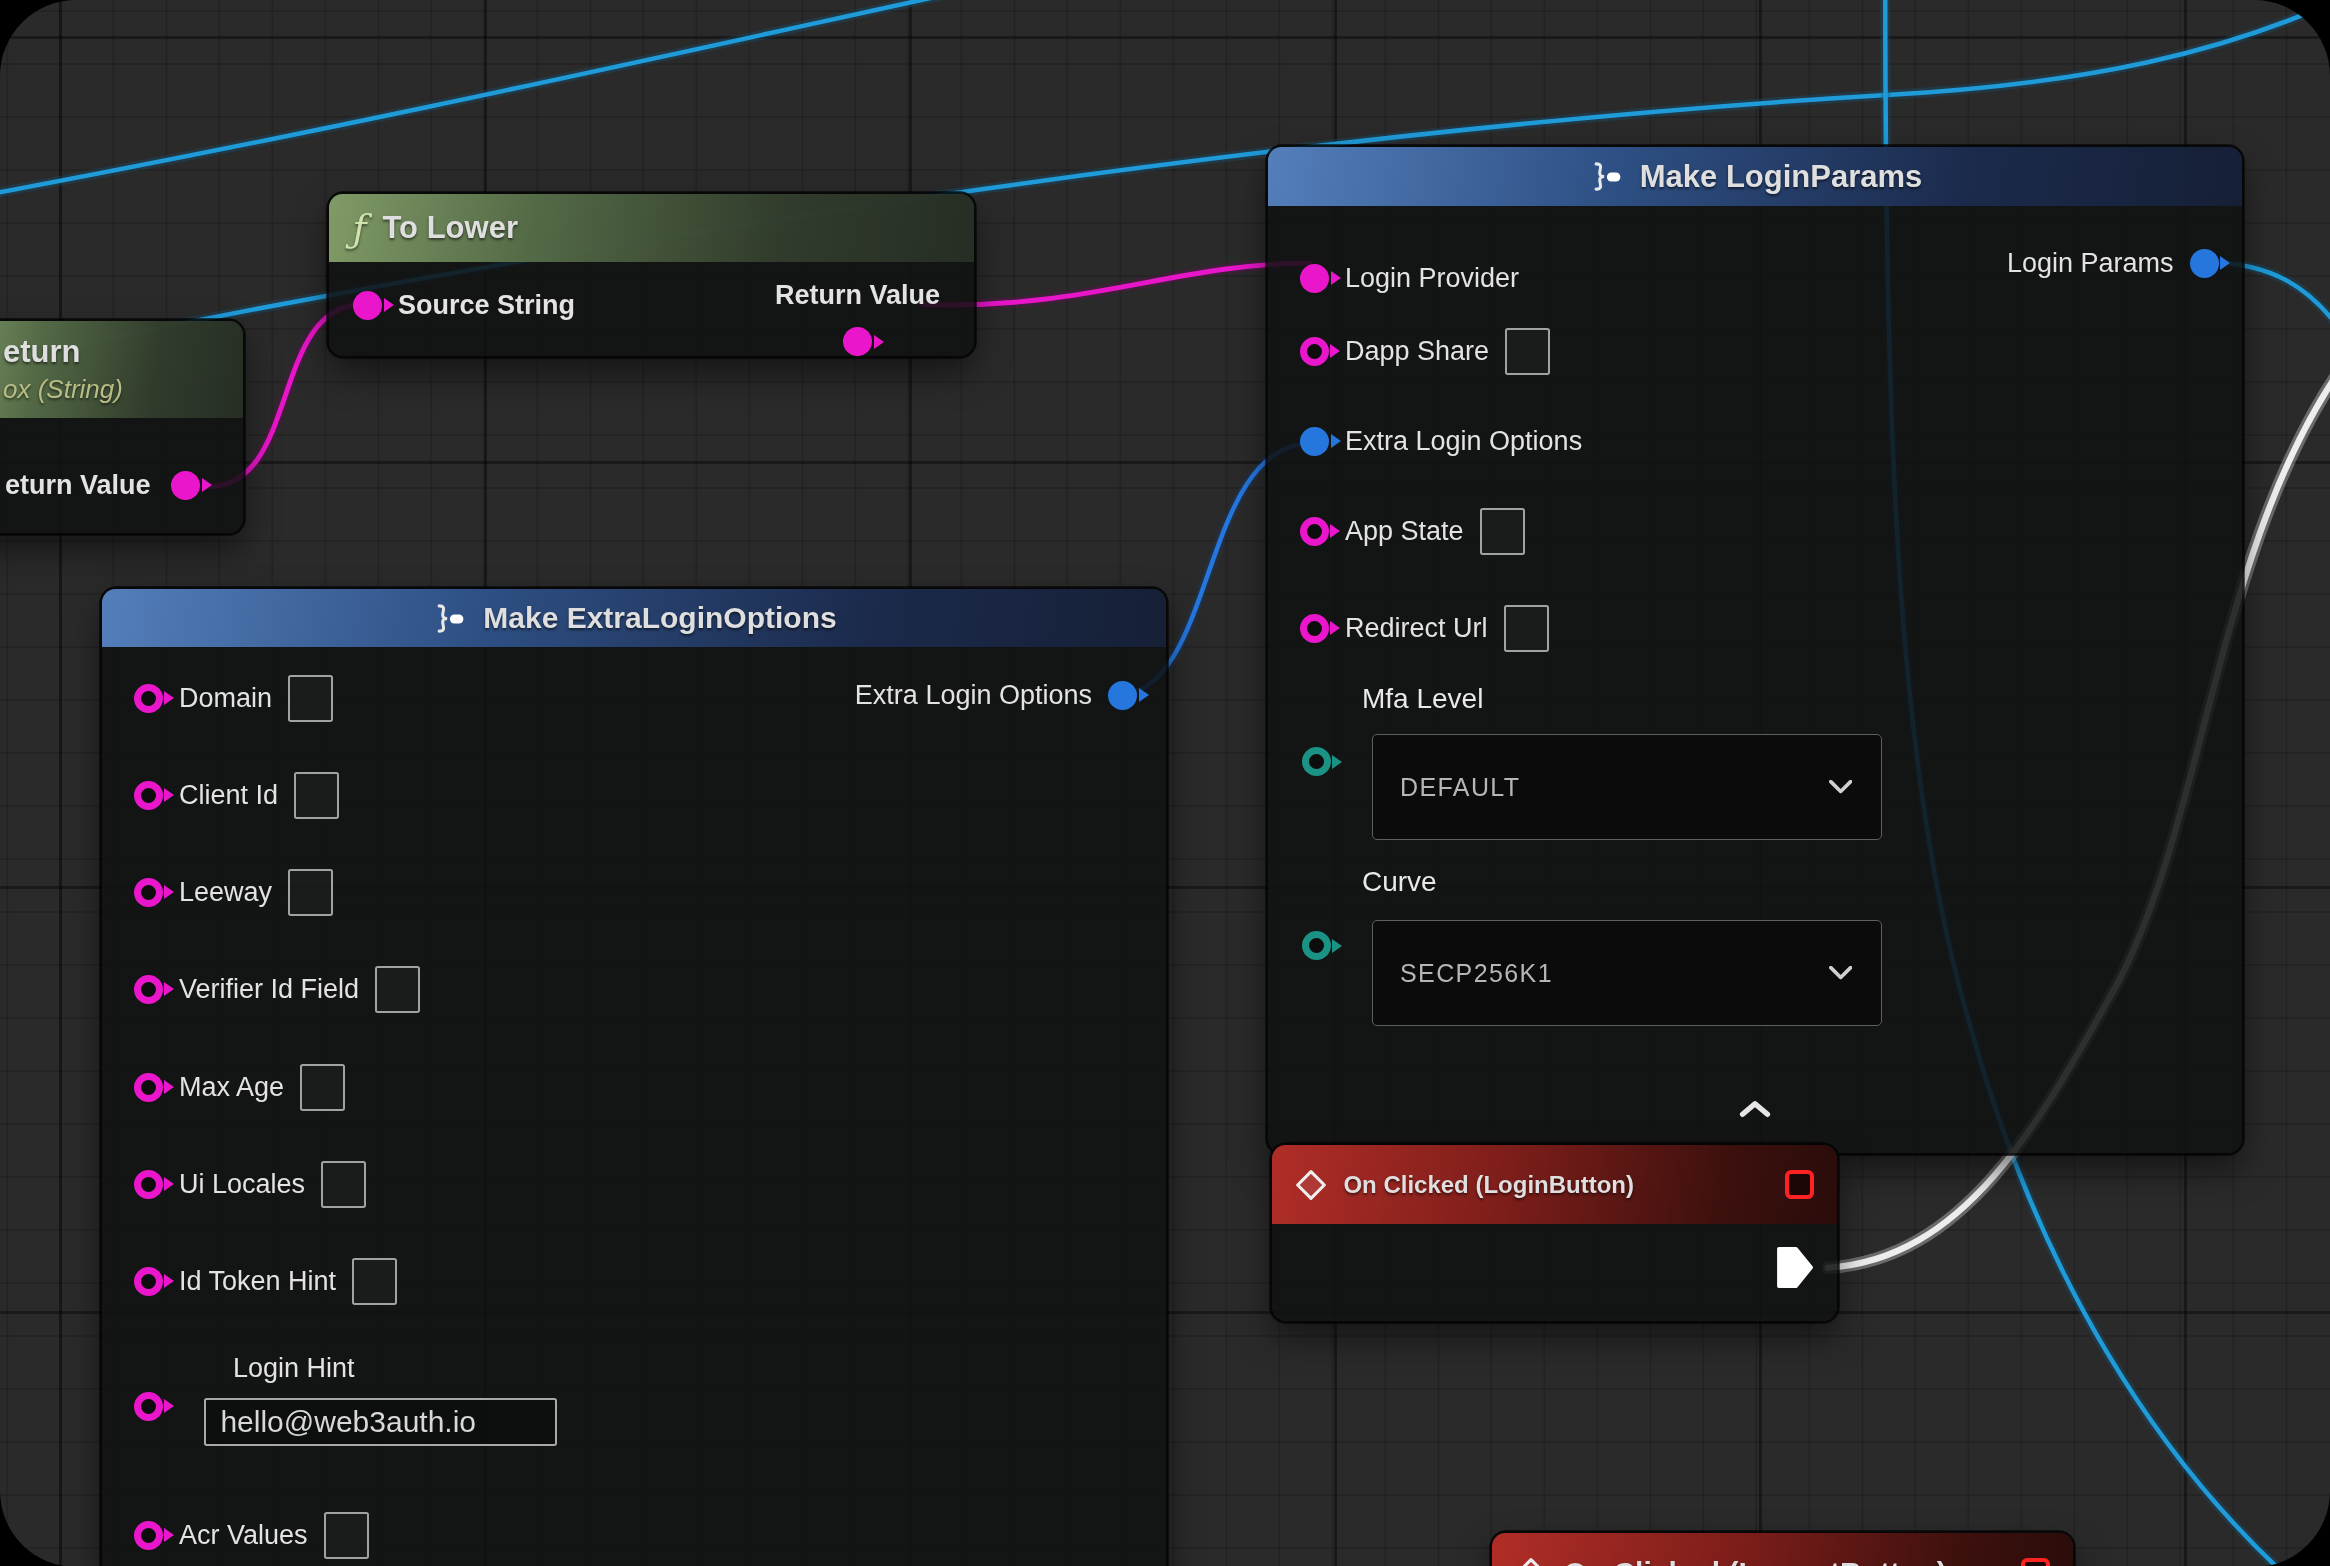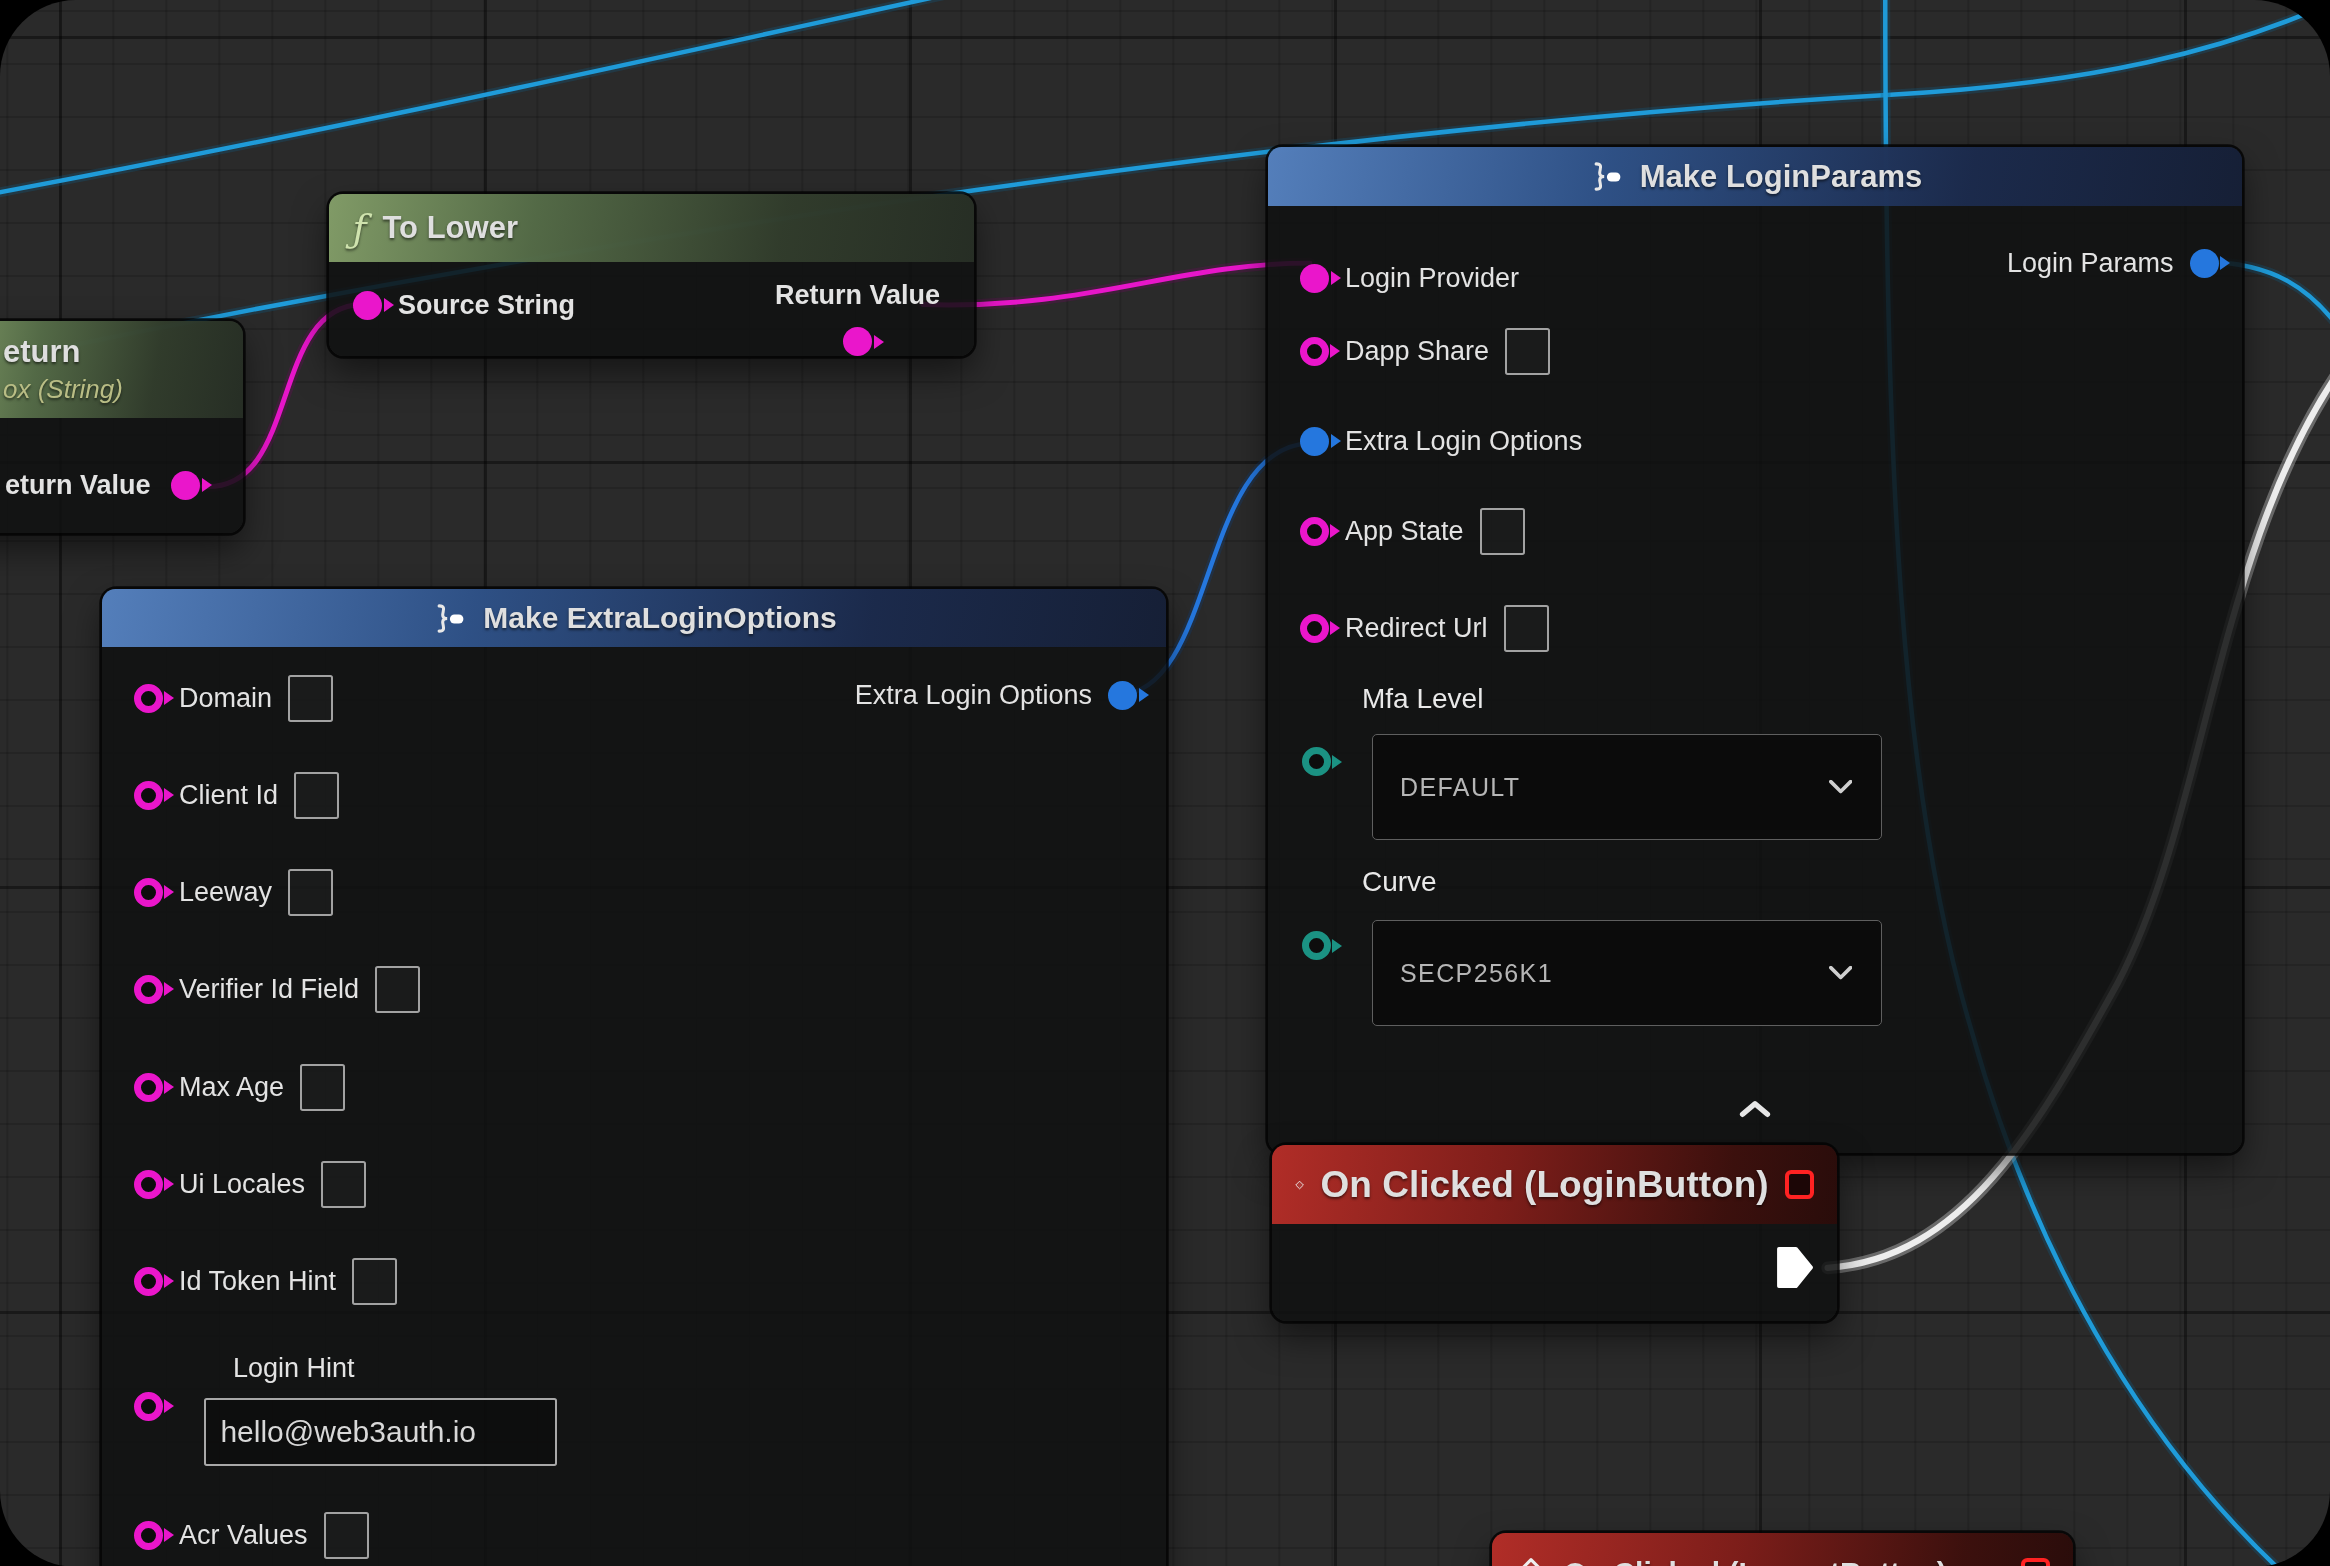--- a/index.html
+++ b/index.html
@@ -175,21 +175,21 @@
     <div class="row" style="left:32px;top:667px;">
       <span class="pin ring pc-magenta"></span>
       <span class="lbl">Id Token Hint</span>
       <span class="chk"></span>
     </div>
 
     <div class="row" style="left:32px;top:792px;">
       <span class="pin ring pc-magenta"></span>
     </div>
     <span class="lbl" style="position:absolute;left:131px;top:764px;">Login Hint</span>
-    <input class="textfield" style="left: 102px; top: 809px; width: 353px; height: 68px;" readonly="" value="hello@web3auth.io">
+    <input class="textfield" style="left: 102px; top: 809px; width: 353px; height: 48px;" readonly="" value="hello@web3auth.io">
 
     <div class="row" style="left:32px;top:921px;">
       <span class="pin ring pc-magenta"></span>
       <span class="lbl">Acr Values</span>
       <span class="chk"></span>
     </div>
 
     <div class="out-row" style="right:29px;top:81px;">
       <span class="lbl">Extra Login Options</span>
       <span class="pin fill pc-blue"></span>
@@ -251,21 +251,21 @@
       <polyline points="4,16 18,4 32,16" stroke="#e6e6e6" stroke-width="6" fill="none" stroke-linecap="round" stroke-linejoin="round"></polyline>
     </svg>
 
     <div class="out-row" style="right:23.4px;top:91px;">
       <span class="lbl">Login Params</span>
       <span class="pin fill pc-blue"></span>
     </div>
   </div>
 
   <div class="node" style="left:1272px;top:1145px;width:565px;height:176px;">
-    <div class="hdr hdr-red" style="height:79px;font-size:37px;">
+    <div class="hdr hdr-red" style="height:79px;font-size:24px;">
       <svg width="32" height="32" viewBox="0 0 36 36">
         <polygon points="18,3 33,18 18,33 3,18" stroke="#eeeeee" stroke-width="3.5" fill="rgba(255,255,255,0.08)" stroke-linejoin="round"></polygon>
       </svg>
       <span>On Clicked (LoginButton)</span>
       <span class="delegate-box"></span>
     </div>
     <svg style="position:absolute;right:23.4px;top:101px;" width="38" height="43" viewBox="0 0 42 48">
       <polygon points="3,3 22,3 39,24 22,45 3,45" fill="#ffffff" stroke="#ffffff" stroke-width="4" stroke-linejoin="round"></polygon>
     </svg>
   </div>

